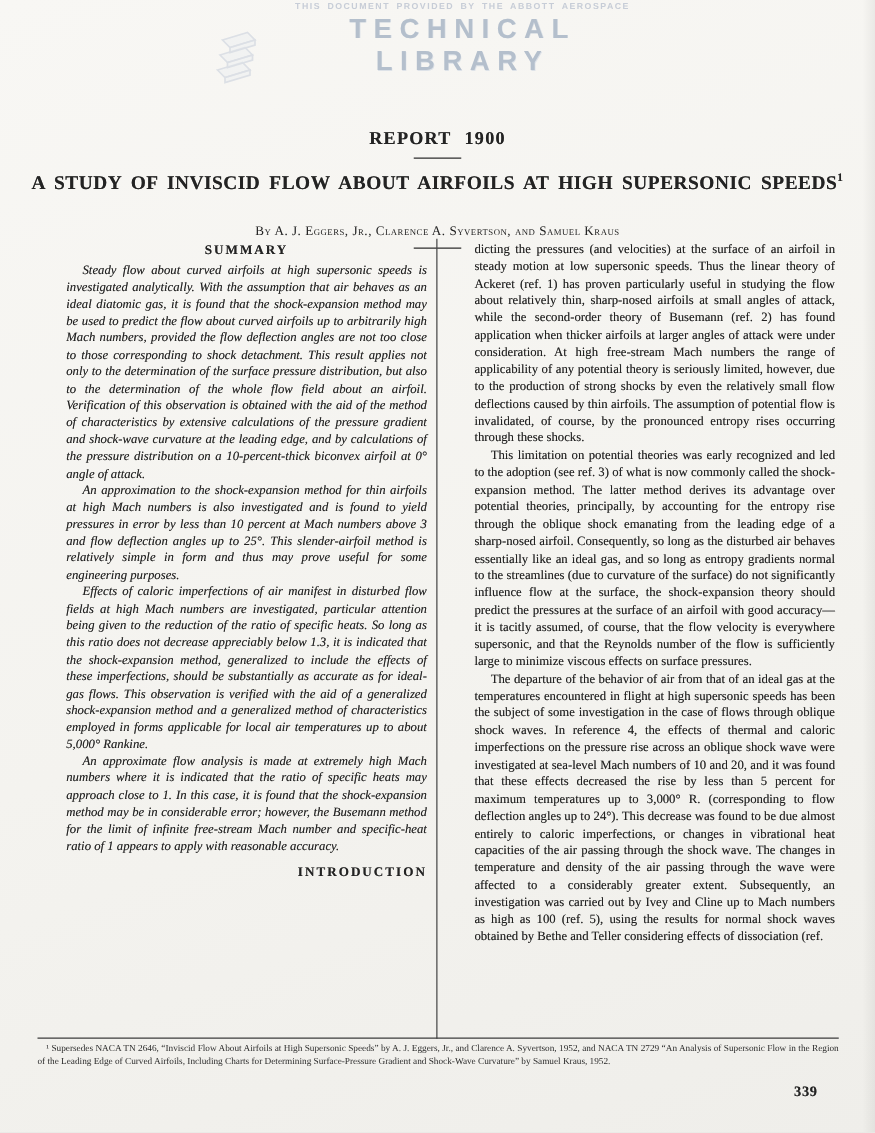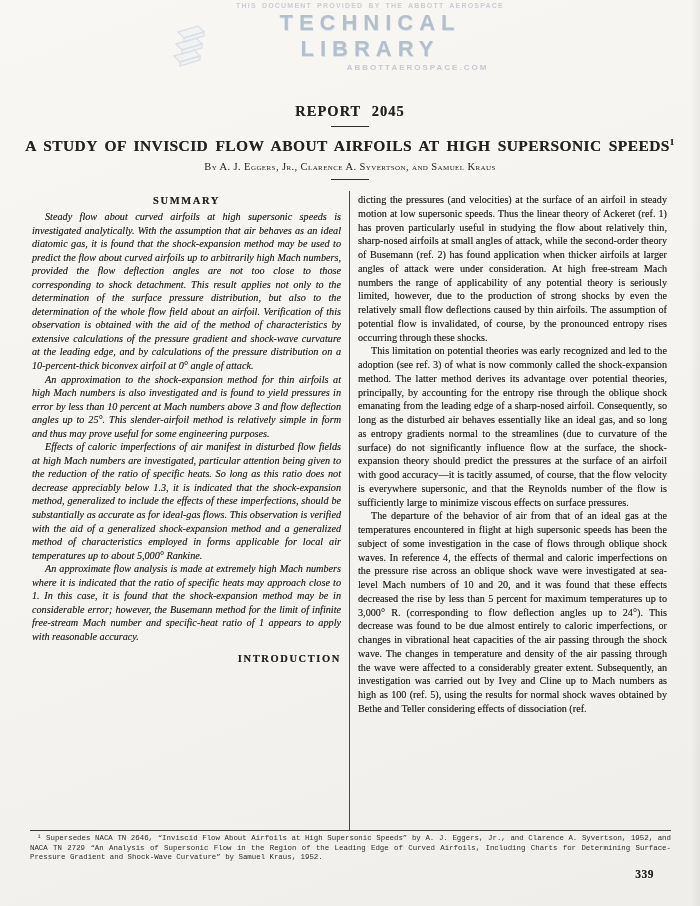--- a/index.html
+++ b/index.html
@@ -44,34 +44,34 @@
     text-shadow: 0 0 0.5px rgba(0,0,0,0.55);
   }
   .rule-short { width: 38px; border: 0; border-top: 1.3px solid #2e2e2e; margin: 6px auto 0 auto; }
   .title {
     margin: 10px 0 0 0;
     font-size: 15.5px; font-weight: bold; letter-spacing: 0.4px; word-spacing: 3px;
     text-shadow: 0 0 0.5px rgba(0,0,0,0.55);
   }
   .title sup { font-size: 9px; vertical-align: super; }
   .byline {
-    margin-top: 6px; font-size: 10.5px; font-variant: small-caps; letter-spacing: 0.4px; font-family: Liberation Serif, serif;
+    margin-top: 24px; font-size: 10.5px; font-variant: small-caps; letter-spacing: 0.4px; font-family: Liberation Serif, serif;
   }
   .rule-byline { margin-top: 7px; }
 
   
   .col-divider {
     position: absolute; left: 349px; top: 191px; width: 1px; height: 640px;
     background: #4a4a4a;
   }
   .columns {
     position: absolute; top: 193px; left: 32px; width: 636px;
     display: flex; gap: 17px;
   }
-  .col { width: 309px; }
+  .col { width: 309px; margin-left: 21px; }
   .section-heading {
     text-align: center; font-size: 10.5px; font-weight: bold; letter-spacing: 1.6px;
     margin: 2px 0 4px 0;
     text-shadow: 0 0 0.4px rgba(0,0,0,0.5);
   }
   .section-heading.intro { margin-top: 9px; text-align: right; }
   .col p {
     margin: 0; font-size: 10.2px; line-height: 13.55px;
     text-align: justify; text-indent: 13px;
     text-shadow: 0 0 0.35px rgba(0,0,0,0.45);
@@ -81,21 +81,20 @@
   .col.right p { line-height: 13.75px; }
 
   
   .footnote-area {
     position: absolute; top: 830px; left: 30px; width: 641px;
     border-top: 1px solid #3c3c3c; padding-top: 3px;
   }
   .footnote {
     margin: 0; font-size: 7.4px; line-height: 9.6px; text-align: justify; text-indent: 7px;
     color: #2b2b2b;
-    font-family: Liberation Mono, monospace;
   }
   .page-number {
     position: absolute; top: 868px; right: 46px;
     font-size: 11.5px; font-weight: bold; letter-spacing: 0.5px;
     text-shadow: 0 0 0.4px rgba(0,0,0,0.5);
   }
 </style>
 </head>
 <body>
 
@@ -110,26 +109,25 @@
           <path d="M6 38 L26 32 L32 38 L12 44 Z"></path>
           <path d="M16 20 L36 14 L36 18 L16 24 Z"></path>
           <path d="M14 32 L34 26 L34 30 L14 36 Z"></path>
           <path d="M12 44 L32 38 L32 42 L12 48 Z"></path>
         </g>
       </svg>
     </div>
     <div class="wm-lines">
       <div class="wm-line1">THIS DOCUMENT PROVIDED BY THE ABBOTT AEROSPACE</div>
       <div class="wm-line2">TECHNICAL LIBRARY</div>
-      <div class="wm-line3">ABBOTTAEROSPACE.COM</div>
     </div>
   </div>
 
   <div class="header">
-    <div class="report-number">REPORT 2045</div>
+    <div class="report-number">REPORT 1900</div>
     <hr class="rule-short">
     <h1 class="title"><span>A STUDY OF INVISCID FLOW ABOUT AIRFOILS AT HIGH SUPERSONIC SPEEDS</span><sup>1</sup></h1>
     <div class="byline">By A. J. Eggers, Jr., Clarence A. Syvertson, and Samuel Kraus</div>
     <hr class="rule-short rule-byline">
   </div>
 
   <div class="col-divider"></div>
 
   <div class="columns">
     <div class="col left">

